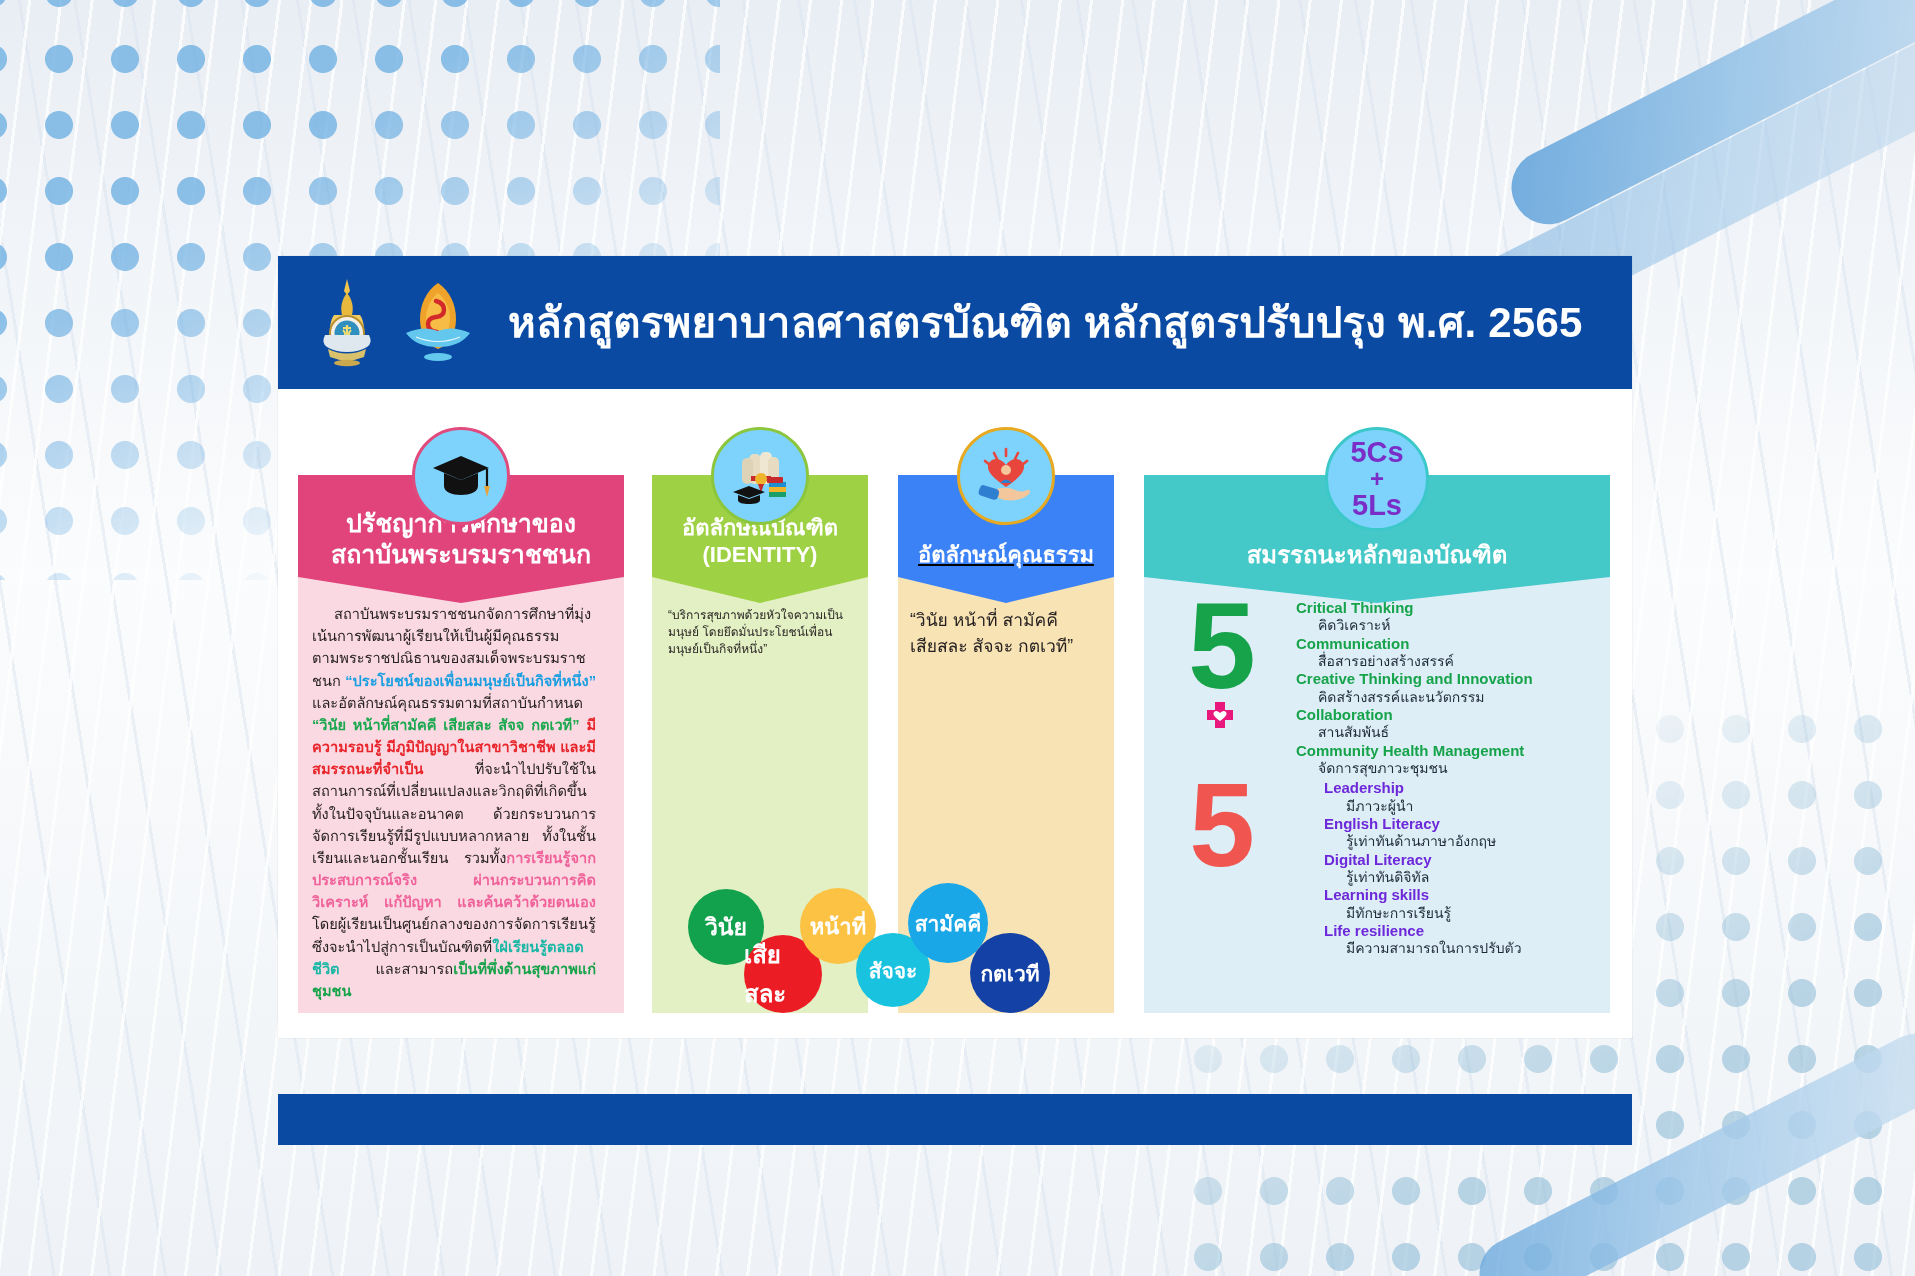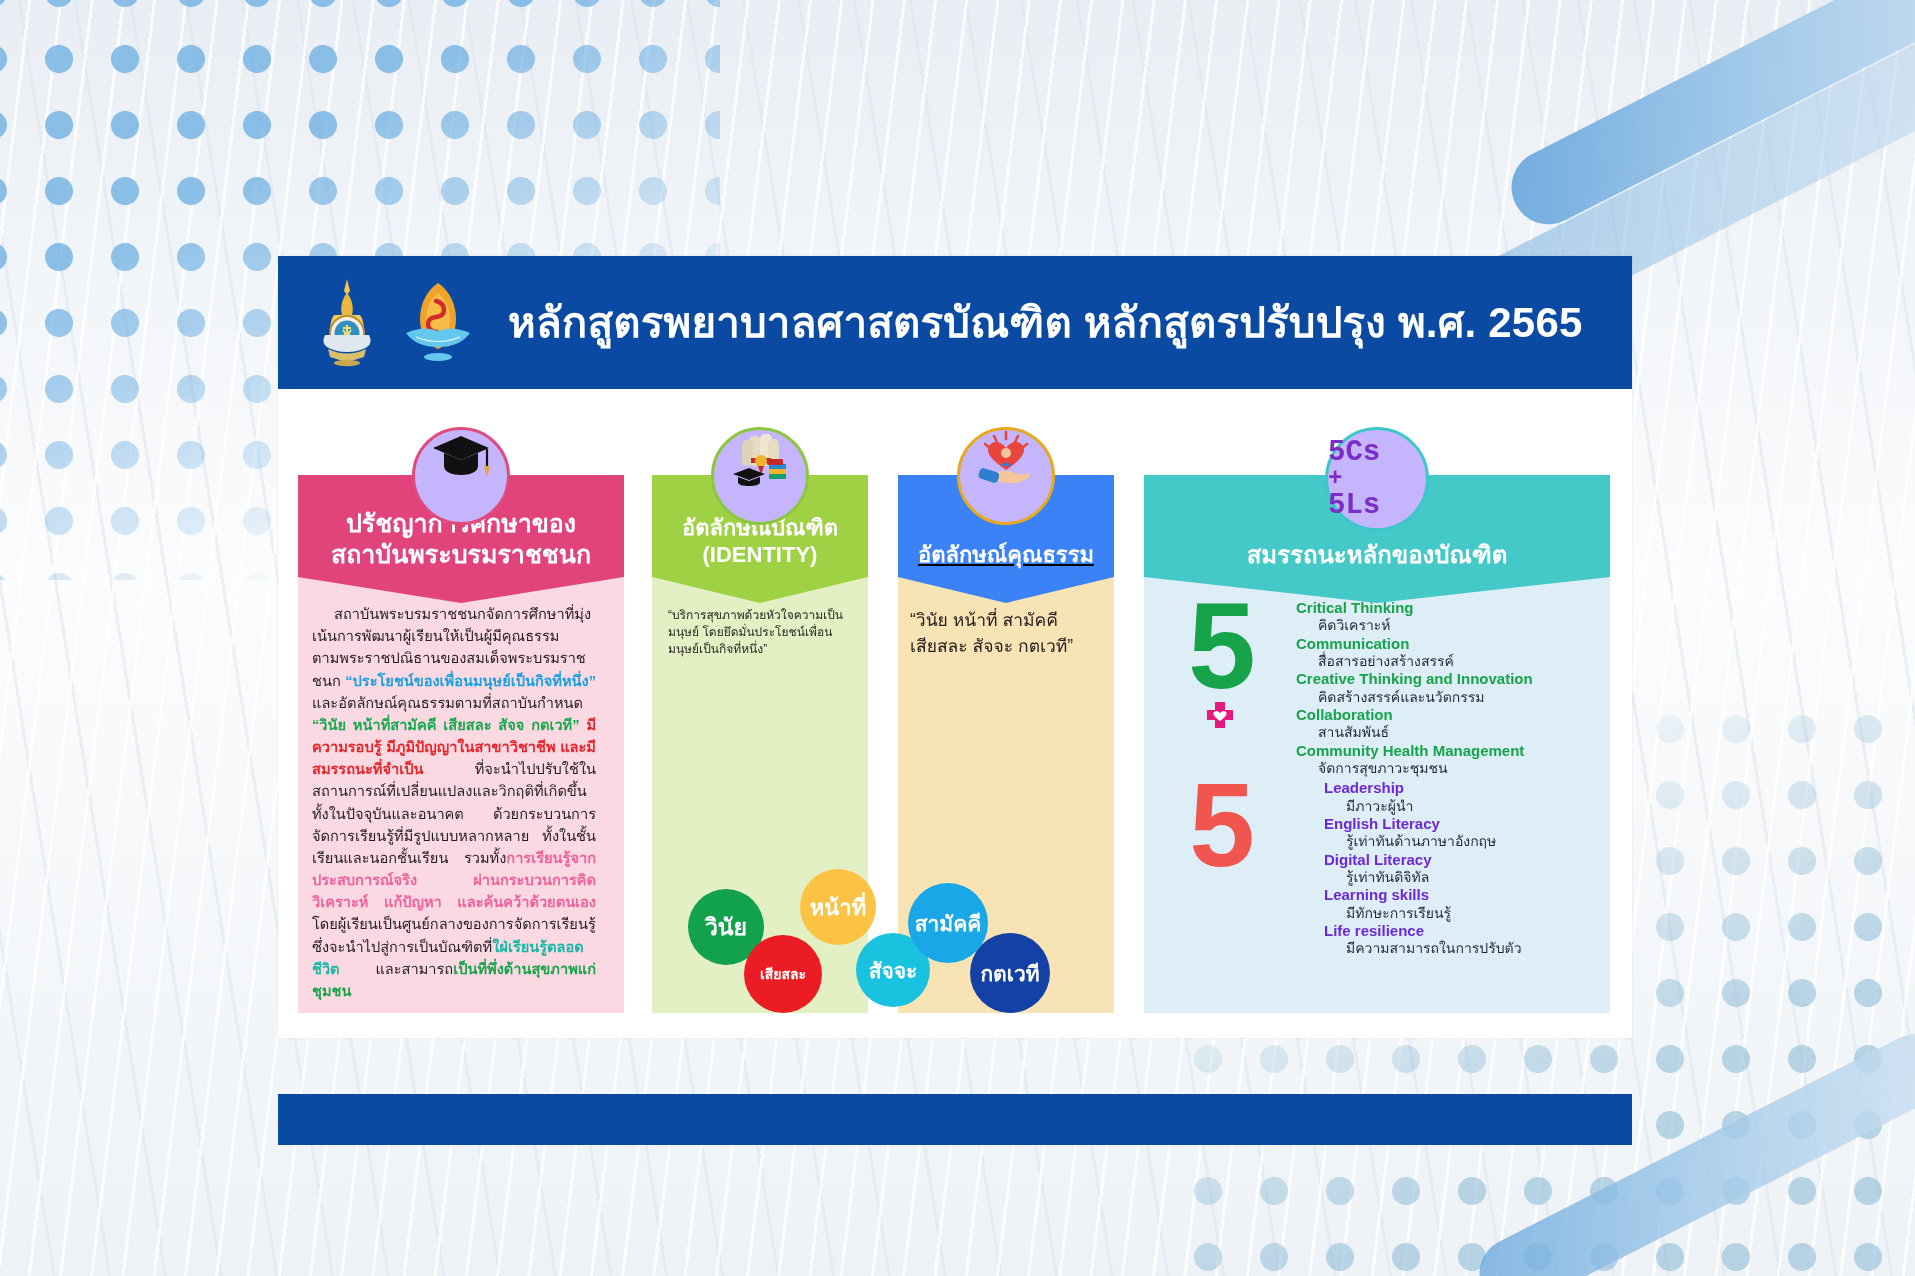--- a/index.html
+++ b/index.html
@@ -63,23 +63,22 @@
   .hdr-l2{ font-size:36px; font-weight:700; letter-spacing:.2px; line-height:1.2; margin-top:4px;}
 
   .body-area{ position:relative; height:578px; background:#fff; }
   .footer-bar{ position:absolute; left:278px; top:1094px; width:1354px; height:51px; background:#0a4aa3; }
 
   
   .card{ position:absolute; top:86px; }
   .card .circle{
     position:absolute; left:50%; top:-48px; transform:translateX(-50%);
     width:98px; height:98px; border-radius:50%;
-    background:#c4b5fd; display:flex; justify-content:center;
+    background:#7dd3fc; display:flex; align-items:center; justify-content:center;
     z-index:4;
-    font-family:Liberation Mono, monospace;
   }
   .ribbon{
     position:relative; z-index:2;
     clip-path: polygon(0 0, 100% 0, 100% calc(100% - 26px), 50% 100%, 0 calc(100% - 26px));
     display:flex; align-items:flex-end; justify-content:center;
     padding-bottom:34px;
   }
   .ribbon-title{ color:#fff; font-weight:700; text-align:center; line-height:1.22; }
   .body-box{ position:relative; z-index:1; margin-top:-26px; }
 
@@ -309,22 +308,22 @@
                 <div class="en">Life resilience</div>
                 <div class="th">มีความสามารถในการปรับตัว</div>
               </div>
           </div>
 
         </div>
       </div>
 
       <div id="bubbles" style="position:absolute; left:392px; top:478px; width:430px; height:160px;">
           <div class="bubble" style="width: 76px; height: 76px; left: 18px; top: 22px; background: rgb(18, 161, 77); font-size: 23px;">วินัย</div>
-          <div class="bubble" style="width: 78px; height: 78px; left: 74px; top: 68px; background: rgb(236, 28, 36); font-size: 14px;">เสียสละ</div>
-          <div class="bubble" style="width: 76px; height: 76px; left: 130px; top: 2px; background: rgb(252, 194, 68); font-size: 22px;">หน้าที่</div>
+          <div class="bubble" style="width: 78px; height: 78px; left: 74px; top: 68px; background: rgb(236, 28, 36); font-size: 24px;">เสียสละ</div>
+          <div class="bubble" style="width: 76px; height: 76px; left: 130px; top: 21px; background: rgb(252, 194, 68); font-size: 22px;">หน้าที่</div>
           <div class="bubble" style="width: 74px; height: 74px; left: 186px; top: 66px; background: rgb(25, 195, 224); font-size: 21px;">สัจจะ</div>
           <div class="bubble" style="width: 80px; height: 80px; left: 238px; top: 16px; background: rgb(26, 167, 232); font-size: 21px;">สามัคคี</div>
           <div class="bubble" style="width: 80px; height: 80px; left: 300px; top: 66px; background: rgb(19, 65, 165); font-size: 21px;">กตเวที</div>
         </div>
 
     </div>
   </div>
 
   <div class="footer-bar"></div>
 </div>

